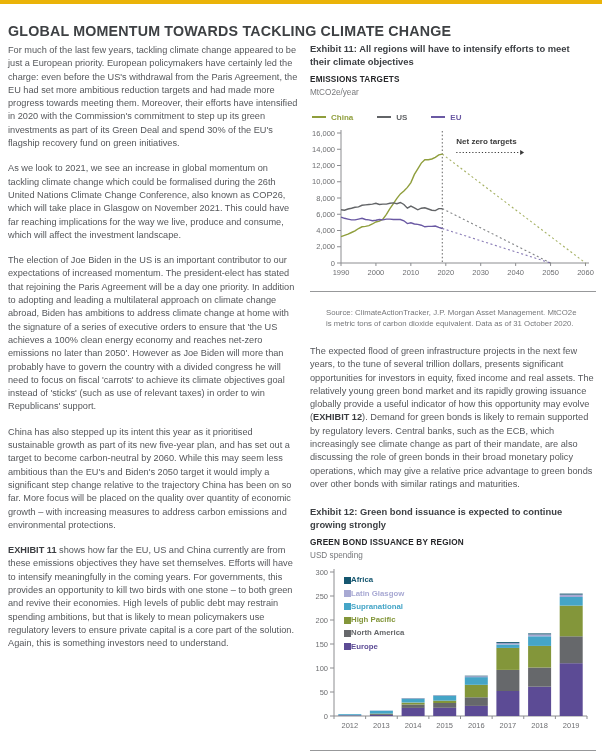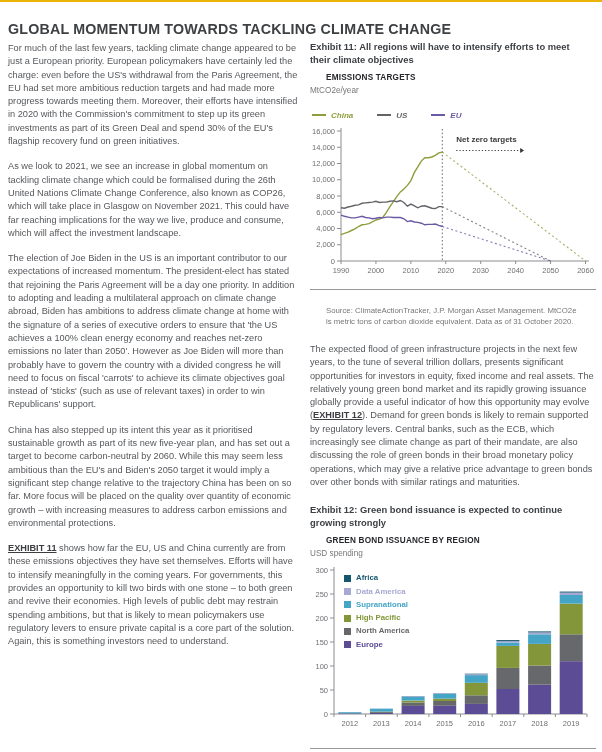--- a/index.html
+++ b/index.html
@@ -1,32 +1,32 @@
 <!DOCTYPE html>
 <html><head>
 <meta charset="utf-8">
 <style>
   html,body{margin:0;padding:0;background:#ffffff;}
   body{width:602px;height:752px;font-family:"Liberation Sans",sans-serif;color:#55575b;}
-  .page{position:relative;width:602px;height:752px;overflow:hidden;border-top:2px solid #eab308;box-sizing:border-box;}
+  .page{position:relative;width:602px;height:752px;overflow:hidden;border-top:4px solid #eab308;box-sizing:border-box;}
   .page-title{position:absolute;left:8px;top:8px;font-size:15px;font-weight:600;color:#3e4144;letter-spacing:.2px;transform:scaleX(.95);transform-origin:left;white-space:nowrap;}
   .col-left{position:absolute;left:8px;top:40px;width:292px;}
   .col-right{position:absolute;left:310px;top:38px;width:286px;}
   .para{margin:0 0 12px 0;font-size:9.2px;line-height:13.3px;color:#55575b;}
-  .para b{color:#3c3e42;text-decoration:underline;}
+  .para b{color:#3c3e42;}
   .ex-title{font-size:9.4px;font-weight:700;color:#3c3f43;line-height:13px;margin:0 16px 7px 0;}
-  .ex-sub{font-size:8.2px;font-weight:700;color:#26272a;letter-spacing:.2px;margin:0 0 4px 16px;}
+  .ex-sub{font-size:8.2px;font-weight:700;color:#26272a;letter-spacing:.2px;margin:0 0 4px 0;}
   .ex-unit{font-size:8.2px;color:#76777a;margin:0 0 4px 0;}
   .chart-wrap{position:relative;}
-  .legend-h{display:flex;align-items:center;gap:24px;margin:14px 0 2px 2px;height:12px;font-style:italic;}
+  .legend-h{display:flex;align-items:center;gap:24px;margin:14px 0 2px 2px;height:12px;}
   .legend-h .item{display:flex;align-items:center;gap:5px;}
   .legend-h .sw{width:14px;height:2px;display:inline-block;}
   .legend-h .lb{font-size:8px;font-weight:700;}
   .legend-v{position:absolute;left:34px;top:12px;}
-  .legend-v .item{display:flex;align-items:center;gap:5px;margin-bottom:5.5px;}
+  .legend-v .item{display:flex;align-items:center;margin-bottom:5.5px;}
   .legend-v .sw{width:7px;height:7px;display:inline-block;}
   .legend-v .lb{font-size:7.8px;font-weight:700;line-height:7.8px;}
   .src-rule{border:none;border-top:1px solid #97989a;margin:4px 0 4px 0;}
   .src{font-size:7.8px;line-height:10.5px;color:#76777a;margin:16px;}
   .tick{font-family:"Liberation Sans",sans-serif;font-size:7.5px;fill:#6d6e71;}
   .anno{font-family:"Liberation Sans",sans-serif;font-size:8px;font-weight:700;fill:#3a3a3a;}
   .mid-para{margin:14px 0 14px 0;}
 </style>
 </head>
 <body>
@@ -203,21 +203,21 @@
             <text x="261.1875" y="164" text-anchor="middle" class="tick">2019</text>
             <line x1="24" y1="152" x2="24" y2="155" stroke="#8c8d90" stroke-width="1"></line>
           </svg>
         <div class="legend-v" id="ex12-legend">
             <div class="item">
               <span class="sw" style="background: rgb(21, 86, 111);"></span>
               <span class="lb" style="color: rgb(21, 86, 111);">Africa</span>
             </div>
             <div class="item">
               <span class="sw" style="background: rgb(168, 169, 211);"></span>
-              <span class="lb" style="color: rgb(168, 169, 211);">Data America</span>
+              <span class="lb" style="color: rgb(168, 169, 211);">Latin Glasgow</span>
             </div>
             <div class="item">
               <span class="sw" style="background: rgb(69, 165, 199);"></span>
               <span class="lb" style="color: rgb(69, 165, 199);">Supranational</span>
             </div>
             <div class="item">
               <span class="sw" style="background: rgb(131, 150, 58);"></span>
               <span class="lb" style="color: rgb(131, 150, 58);">High Pacific</span>
             </div>
             <div class="item">

